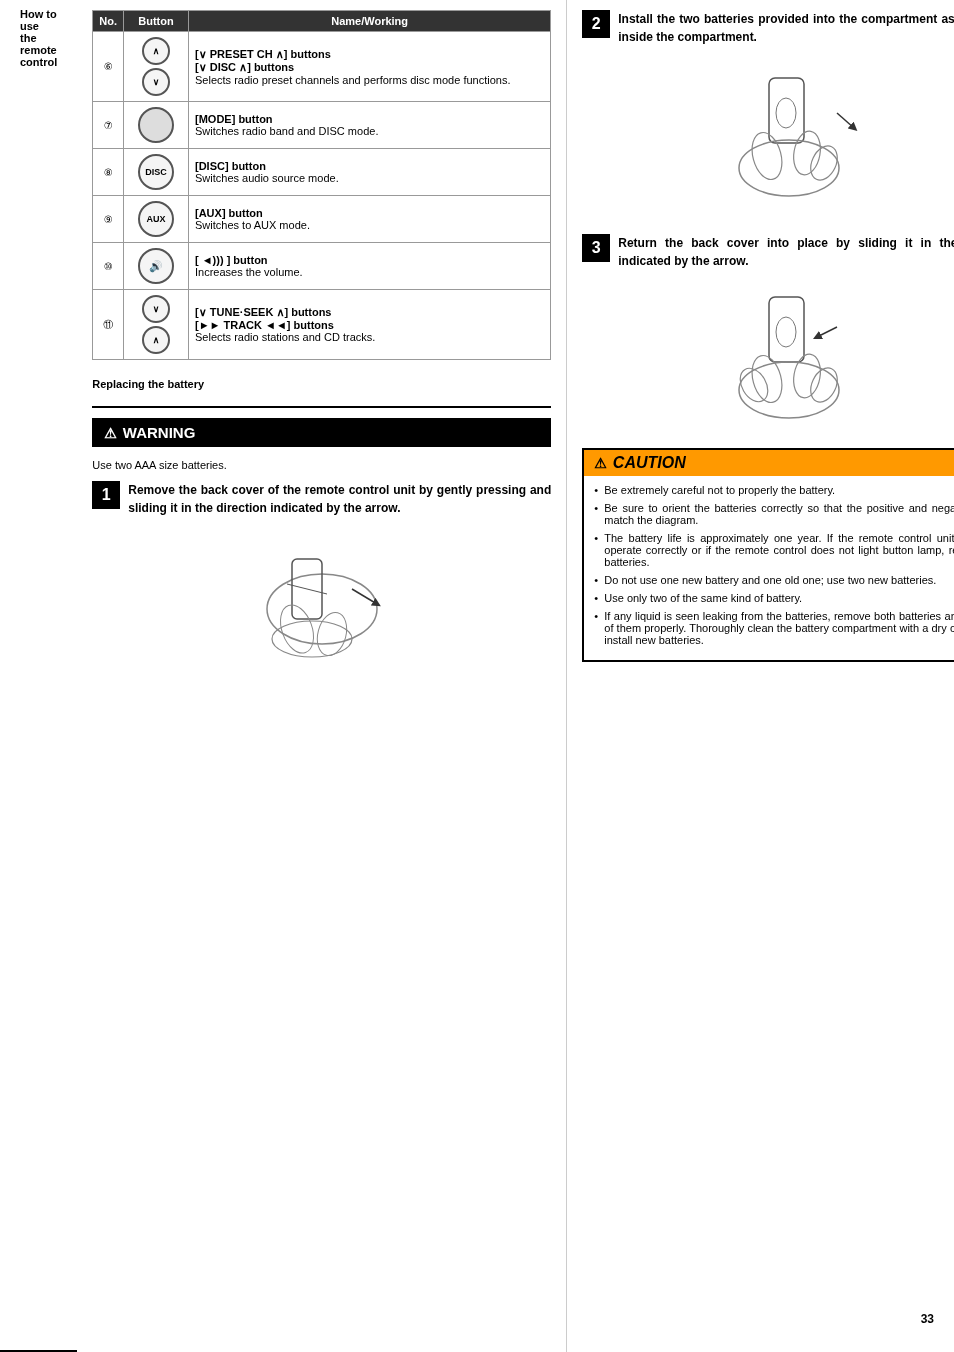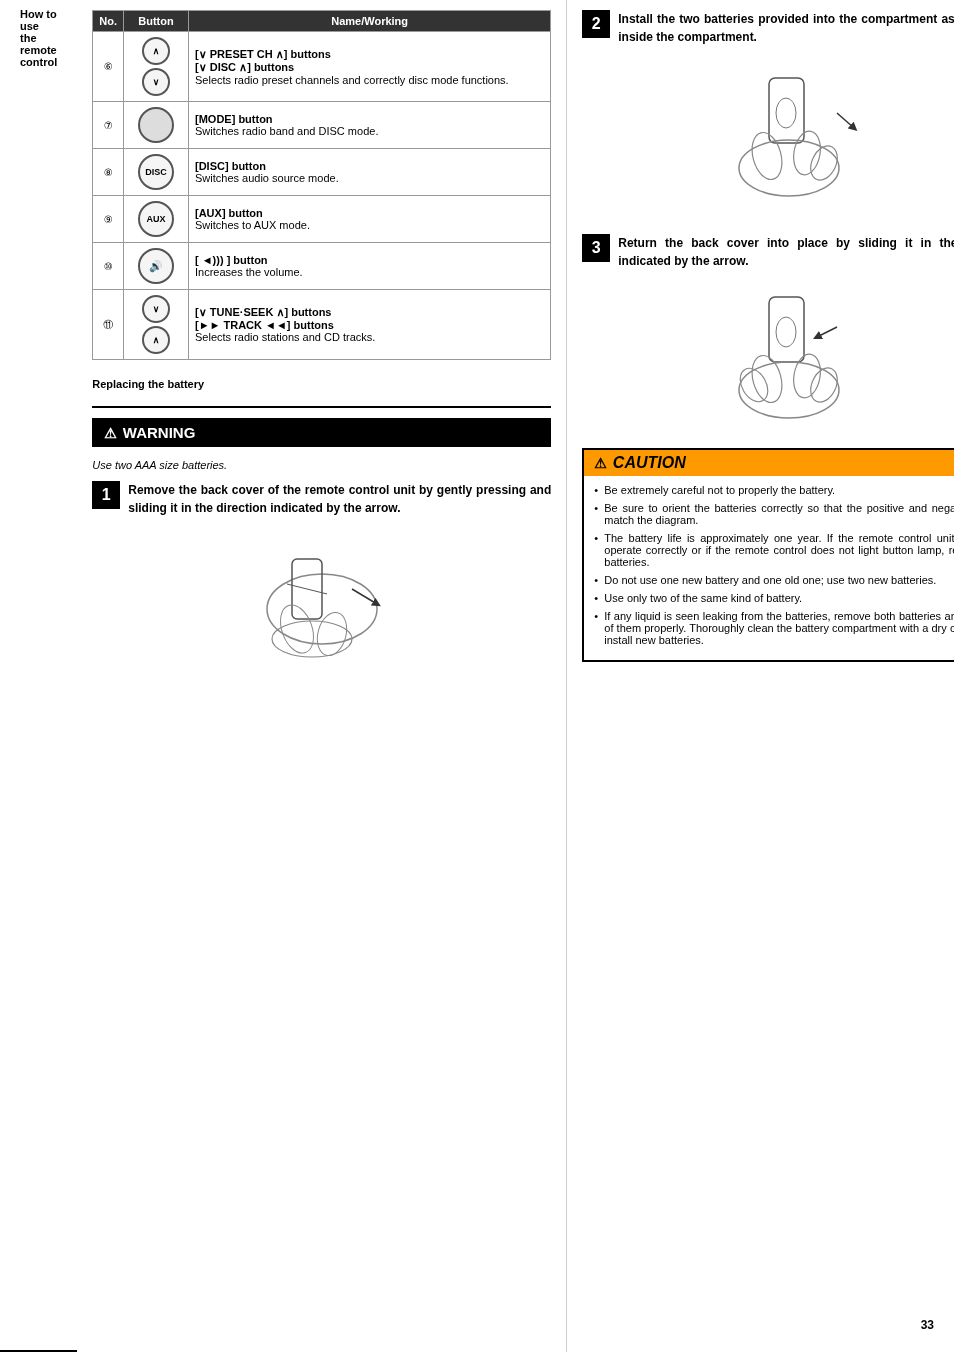--- a/index.html
+++ b/index.html
@@ -221,33 +221,32 @@
     .step-text {
       font-size: 12px;
       font-weight: bold;
       text-align: justify;
       line-height: 1.5;
     }
 
     .aaa-text {
       font-size: 11px;
       margin-bottom: 10px;
-      font-style: italic;
     }
 
     
     .illus-container {
       text-align: center;
       margin: 8px 0 14px 0;
     }
 
     
     .page-number {
       position: absolute;
-      bottom: 20px;
+      bottom: 26px;
       right: 20px;
       font-size: 12px;
       font-weight: bold;
     }
   </style>
 </head>
 <body>
 
 <div class="page-container">
 
@@ -272,21 +271,21 @@
           <tr>
             <td>⑥</td>
             <td>
               <div class="btn-icon-pair">
                 <div class="btn-icon small">∧</div>
                 <div class="btn-icon small">∨</div>
               </div>
             </td>
             <td>
               <div class="btn-name">[∨ PRESET CH ∧] buttons<br>[∨ DISC ∧] buttons</div>
-              <div class="btn-desc">Selects radio preset channels and correctly disc mode functions.</div>
+              <div class="btn-desc">Selects radio preset channels and performs disc mode functions.</div>
             </td>
           </tr>
 
           <tr>
             <td>⑦</td>
             <td>
               <div style="display:flex;justify-content:center;">
                 <div class="btn-icon" style="width:36px;height:36px;border-radius:50%;background:#ddd;"></div>
               </div>
             </td>

